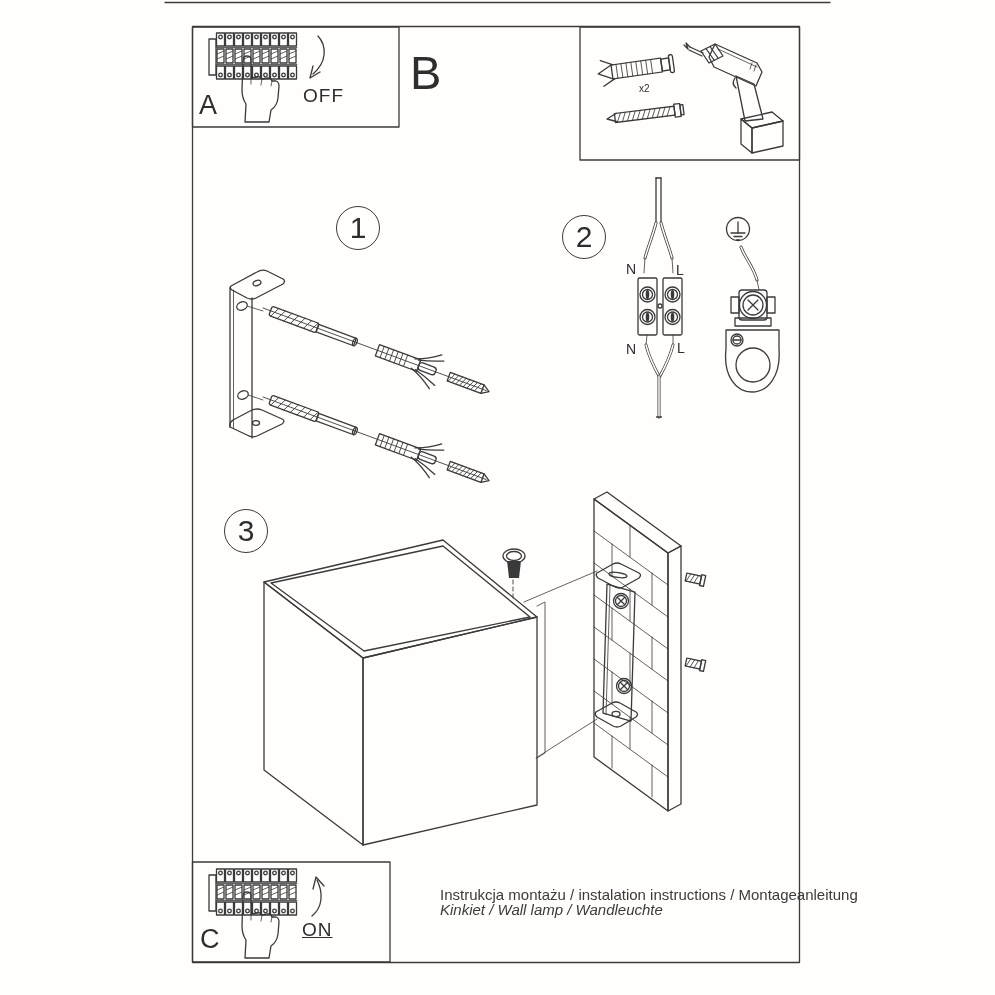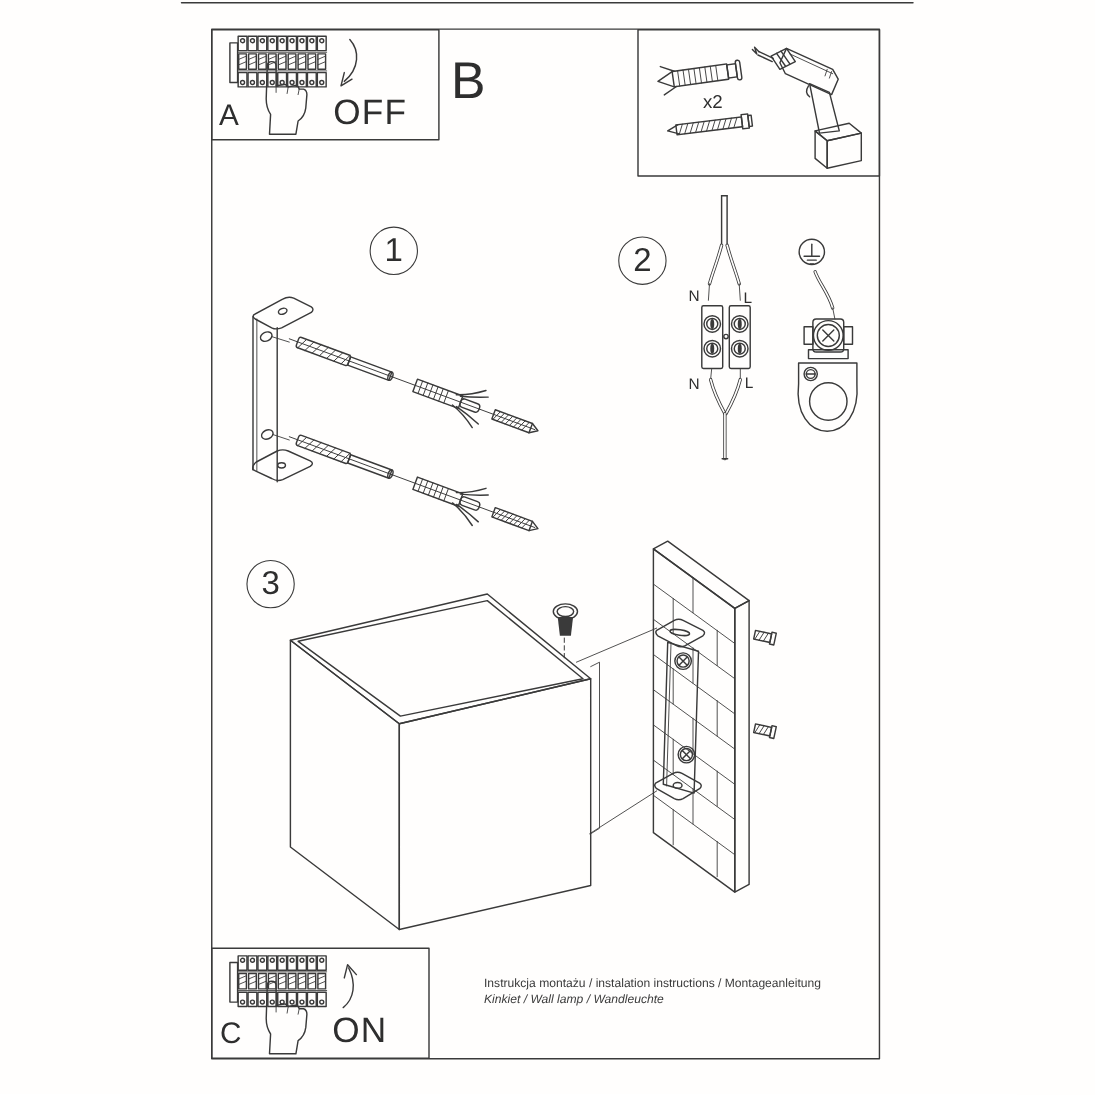--- a/index.html
+++ b/index.html
@@ -10,28 +10,28 @@
   .sheet svg{position:absolute;left:0;top:0;}
   svg *{stroke:#3a3a3a;fill:none;stroke-width:1.3;stroke-linecap:round;stroke-linejoin:round;}
   svg .thin{stroke-width:.8;}
   svg .dash{stroke-width:.9;stroke-dasharray:4 3;}
   svg .dark{fill:#3a3a3a;stroke:none;}
   svg .w3{stroke-width:3;}
   svg .wht{stroke:#fffefd;stroke-width:1.5;}
   .txt{position:absolute;color:#2e2e2e;white-space:nowrap;line-height:1;}
   .letter{font-size:27px;}
   .letterB{font-size:47px;}
-  .onoff{font-size:32px;letter-spacing:1px;}
-  .x2{font-size:17px;}
+  .onoff{font-size:19px;letter-spacing:1px;}
+  .x2{font-size:10px;}
   .nl{font-size:14px;font-weight:500;}
   .stepnum{
     position:absolute;width:44px;height:44px;border:1.6px solid #3a3a3a;border-radius:50%;
     text-align:center;line-height:42px;font-size:30px;box-sizing:border-box;background:#fffefd;
   }
-  .footer{font-size:11px;color:#3b3b3b;line-height:15px;}
+  .footer{font-size:15px;color:#3b3b3b;line-height:15px;}
 </style>
 </head>
 <body>
 
 <div class="sheet">
 
 <svg width="995" height="995" viewBox="0 0 995 995">
   <defs>
 
     <g id="brkmod">
@@ -356,18 +356,18 @@
 <span class="stepnum" style="left:336px;top:206px;">1</span>
 <span class="stepnum" style="left:562px;top:215px;">2</span>
 <span class="stepnum" style="left:224px;top:509px;">3</span>
 
 <span class="txt nl" style="left:626px;top:262px;">N</span>
 <span class="txt nl" style="left:676px;top:263px;">L</span>
 <span class="txt nl" style="left:626px;top:342px;">N</span>
 <span class="txt nl" style="left:677px;top:341px;">L</span>
 
 <span class="txt letter" style="left:200px;top:926px;">C</span>
-<span class="txt onoff" style="left:302px;top:920px;">ON</span>
+<span class="txt onoff" style="left:302px;top:920px;text-decoration:underline;">ON</span>
 
 <div class="txt footer" style="left:440px;top:887px;">Instrukcja montażu / instalation instructions / Montageanleitung</div>
 <div class="txt footer" style="left:440px;top:902px;font-style:italic;">Kinkiet / Wall lamp / Wandleuchte</div>
 
 </div>
 
 </body></html>

